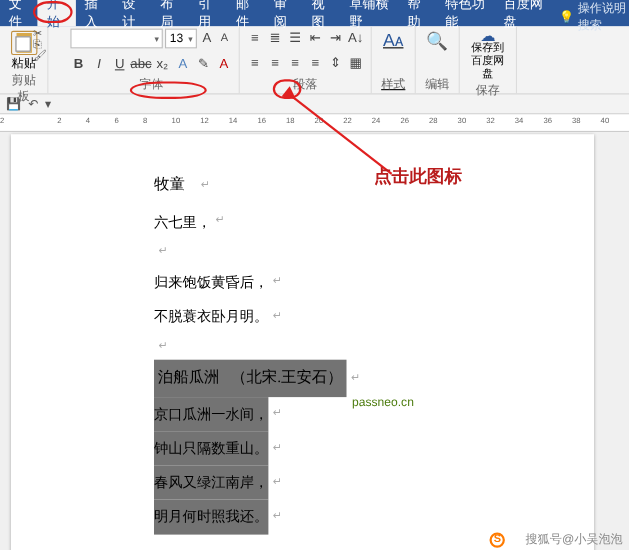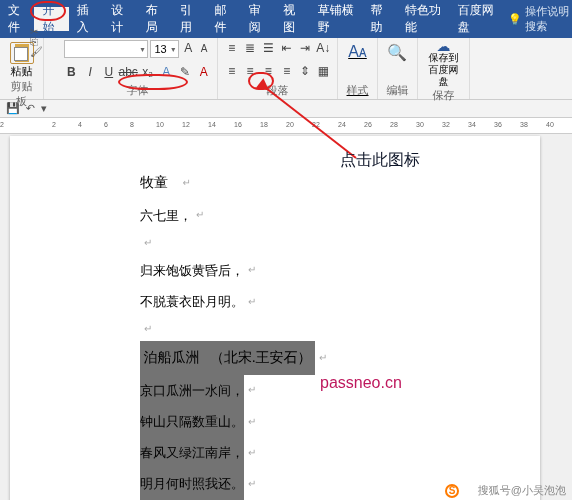--- a/index.html
+++ b/index.html
@@ -1,17 +1,17 @@
 <!DOCTYPE html>
 <html><head>
 <meta charset="utf-8">
 <style>
   * { margin: 0; padding: 0; box-sizing: border-box; }
   body { font-family: "Microsoft YaHei", sans-serif; font-size: 12px; background: #fff; width: 572px; height: 500px; overflow: hidden; position: relative; }
-  .tabbar { background: #2b579a; height: 38px; display: flex; align-items: center; color: #fff; }
+  .tabbar { background: #2b579a; height: 24px; display: flex; align-items: flex-start; color: #fff; }
   .tab { padding: 0 8px; height: 24px; display: flex; align-items: center; cursor: pointer; font-size: 12px; }
   .tab.active { background: #f3f3f3; color: #2b579a; }
   .tell-me { display: flex; align-items: center; margin-left: 6px; gap: 3px; color: #d9e4f2; font-size: 11px; }
   .ribbon { background: #f3f3f3; height: 62px; display: flex; border-bottom: 1px solid #ccc; }
   .group { border-right: 1px solid #dcdcdc; padding: 2px 6px 0 6px; display: flex; flex-direction: column; justify-content: space-between; }
   .group-label { text-align: center; font-size: 11px; color: #666; padding-bottom: 1px; position: relative; }
   .clip-grp { width: 44px; align-items: center; }
   .paste-icn { width: 24px; height: 22px; background: linear-gradient(#d8a94a,#d8a94a) center/14px 18px no-repeat, #f3f3f3; border: 1px solid #c09040; border-radius: 2px; position: relative; margin-top: 2px; }
   .paste-icn::after { content: ""; position: absolute; top: 4px; left: 3px; width: 12px; height: 12px; background: #fff; border: 1px solid #888; }
   .clip-side { position: absolute; top: 27px; left: 30px; font-size: 10px; color: #555; line-height: 10px; }
@@ -34,26 +34,26 @@
   .page-area { flex: 1; background: #f0f0f0; position: relative; overflow: hidden; }
   .hruler { height: 16px; background: #fff; border-bottom: 1px solid #ccc; position: relative; font-size: 7px; color: #666; }
   .htick { position: absolute; top: 3px; }
   .page { position: absolute; top: 18px; left: 10px; width: 530px; height: 900px; background: #fff; box-shadow: 0 1px 3px rgba(0,0,0,0.3); }
   .doc { position: absolute; top: 30px; left: 130px; font-family: SimSun, serif; font-size: 13px; color: #000; line-height: 2.4; }
   .doc .line { display: flex; align-items: center; }
   .doc .mark { color: #aaa; font-size: 10px; margin-left: 4px; }
   .title-row { font-size: 14px; }
   .underline { text-decoration: underline; text-decoration-color: #5b9bd5; }
   .sel { background: #737373; }
-  .watermark { position: absolute; top: 256px; left: 320px; color: #be185d; font-size: 16px; font-family: sans-serif; }
+  .watermark { position: absolute; top: 256px; left: 320px; color: #4d7c0f; font-size: 11px; font-family: sans-serif; }
   .credit { position: absolute; bottom: 2px; right: 6px; font-size: 11px; color: #888; display: flex; align-items: center; gap: 19px; }
   .logo-s { width: 14px; height: 14px; border-radius: 50%; border: 2px solid #ff7b00; position: relative; }
   .logo-s::after { content: "S"; position: absolute; top: -1px; left: 2px; font-size: 10px; color: #ff7b00; font-weight: bold; }
   .circ-red { position: absolute; border: 2px solid #e02020; border-radius: 50%/60%; pointer-events: none; }
-  .anno-text { position: absolute; color: #0f172a; font-size: 16px; font-weight: 400; }
+  .anno-text { position: absolute; color: #b91c1c; font-size: 16px; font-weight: 700; }
   .arrow-svg { position: absolute; pointer-events: none; }
 </style>
 </head>
 <body>
 
 <div class="tabbar">
   <div class="tab">文件</div>
   <div class="tab active">开始</div>
   <div class="tab">插入</div>
   <div class="tab">设计</div>

